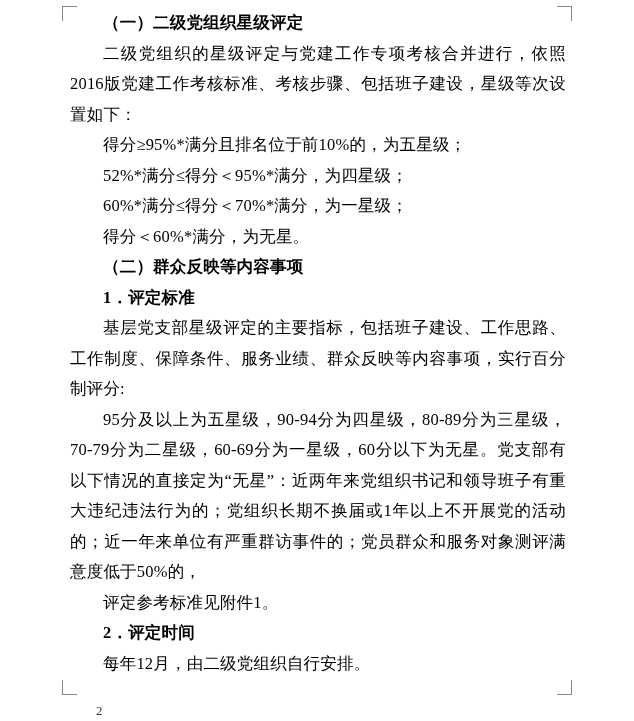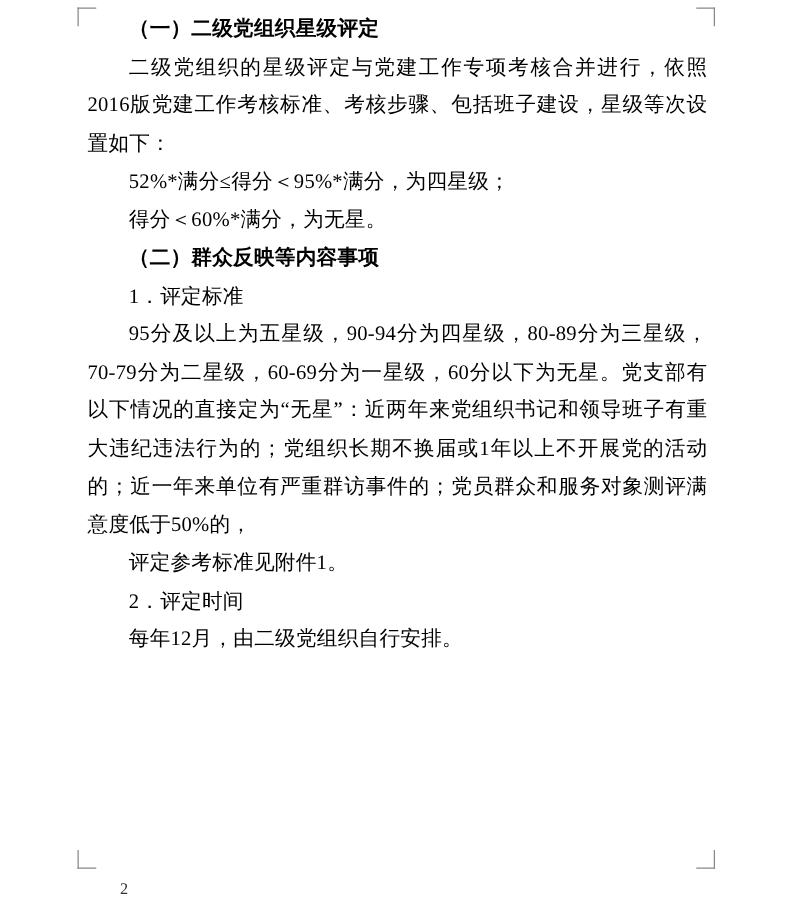--- a/index.html
+++ b/index.html
@@ -44,21 +44,21 @@
     line-height: 30.5px;
     text-align: justify;
     text-justify: inter-ideograph;
     letter-spacing: 0.2px;
   }
   .heading {
     font-weight: bold;
     text-indent: 2em;
   }
   .sub-heading {
-    font-weight: normal;
+    font-weight: bold;
     text-indent: 2em;
   }
   .body-indent {
     text-indent: 2em;
   }
 
   .page-number {
     position: absolute;
     left: 96px;
     bottom: 2px;
@@ -73,24 +73,27 @@
 <div class="page">
 
   <div class="crop tl"></div>
   <div class="crop tr"></div>
   <div class="crop bl"></div>
   <div class="crop br"></div>
 
   <div class="content">
     <p class="heading">（一）二级党组织星级评定</p>
     <p class="body-indent">二级党组织的星级评定与党建工作专项考核合并进行，依照2016版党建工作考核标准、考核步骤、包括班子建设，星级等次设置如下：</p>
+    <p class="body-indent">得分≥95%*满分且排名位于前10%的，为五星级；</p>
     <p class="body-indent">52%*满分≤得分＜95%*满分，为四星级；</p>
+    <p class="body-indent">60%*满分≤得分＜70%*满分，为一星级；</p>
     <p class="body-indent">得分＜60%*满分，为无星。</p>
     <p class="heading">（二）群众反映等内容事项</p>
     <p class="sub-heading">1．评定标准</p>
+    <p class="body-indent">基层党支部星级评定的主要指标，包括班子建设、工作思路、工作制度、保障条件、服务业绩、群众反映等内容事项，实行百分制评分:</p>
     <p class="body-indent">95分及以上为五星级，90-94分为四星级，80-89分为三星级，70-79分为二星级，60-69分为一星级，60分以下为无星。党支部有以下情况的直接定为“无星”：近两年来党组织书记和领导班子有重大违纪违法行为的；党组织长期不换届或1年以上不开展党的活动的；近一年来单位有严重群访事件的；党员群众和服务对象测评满意度低于50%的，</p>
     <p class="body-indent">评定参考标准见附件1。</p>
     <p class="sub-heading">2．评定时间</p>
     <p class="body-indent">每年12月，由二级党组织自行安排。</p>
 
   </div>
 
   <div class="page-number">2</div>
 </div>
 

